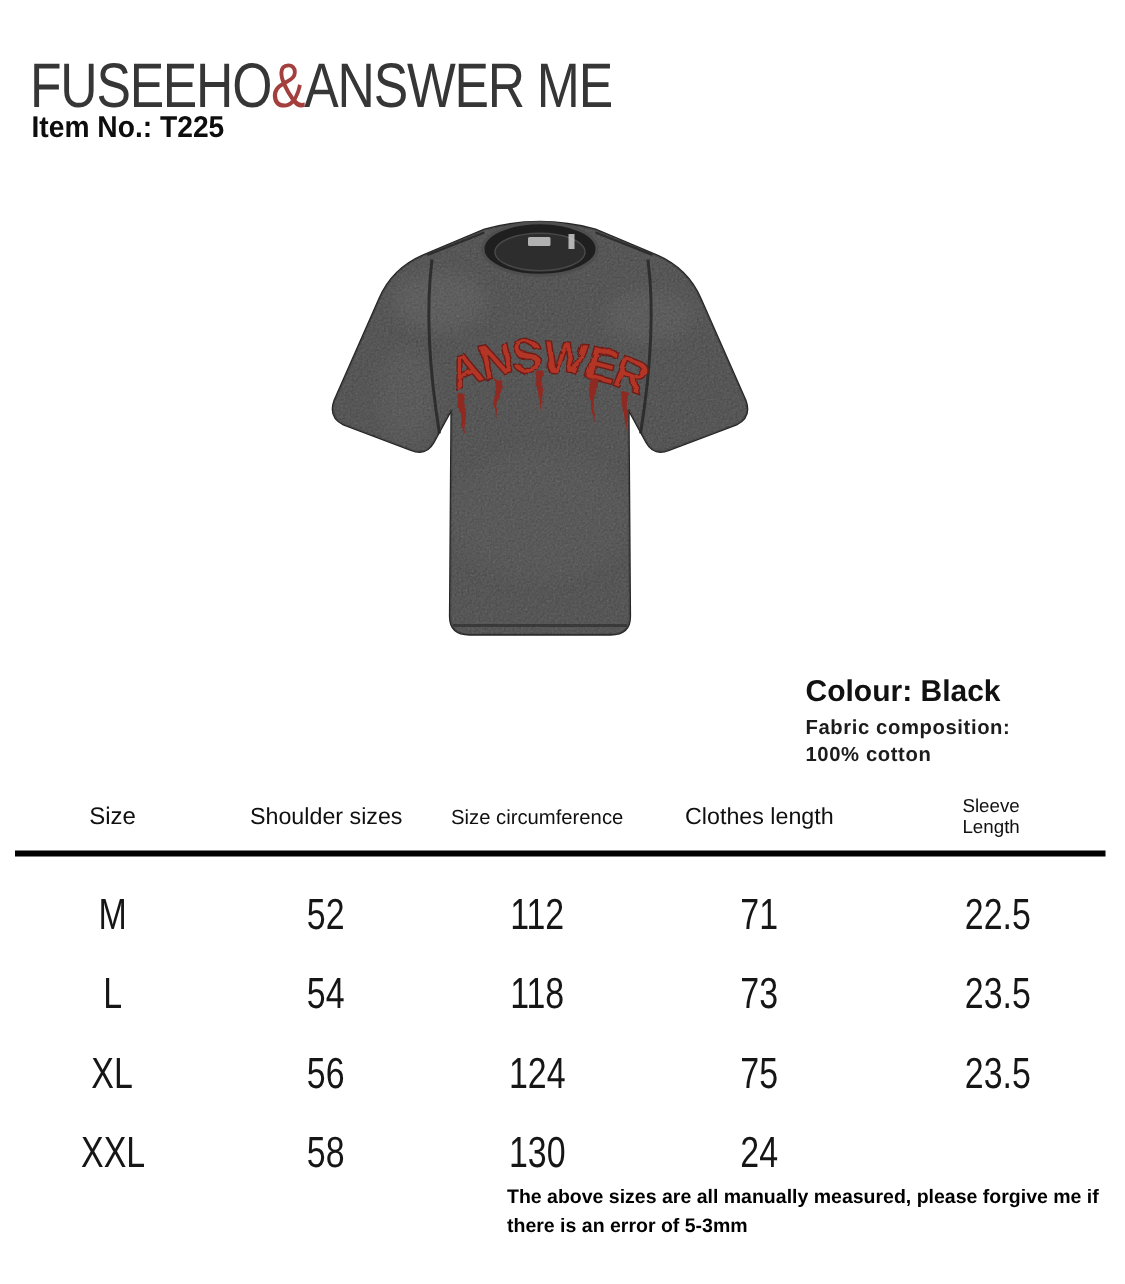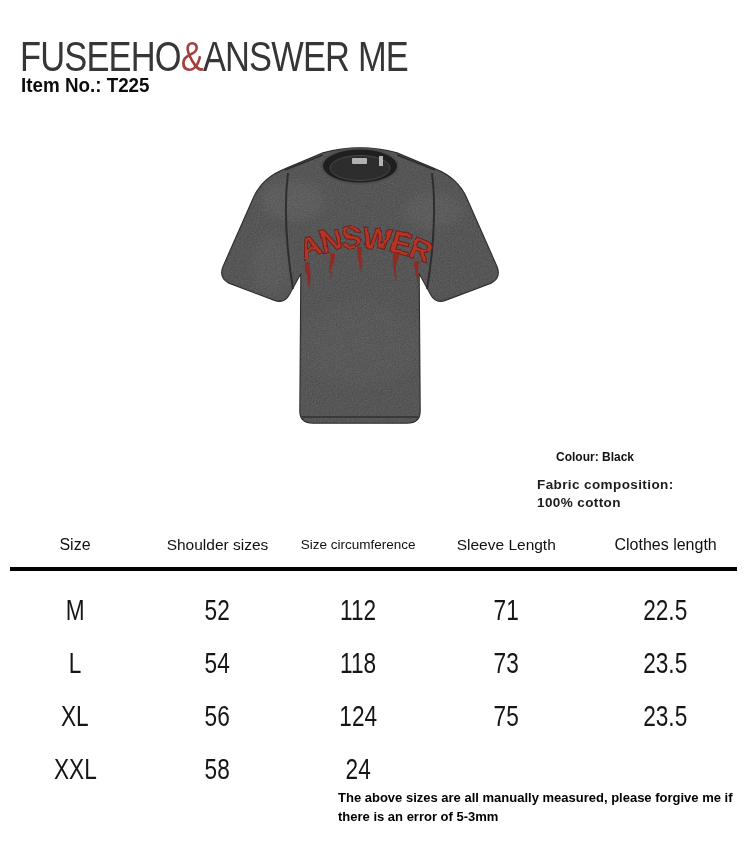--- a/index.html
+++ b/index.html
@@ -12,21 +12,21 @@
          letter-spacing:-1px;transform:scaleX(.82);transform-origin:left center;
          white-space:nowrap;}
   .brand .amp{color:#a3403e;}
   .itemno{left:21px;top:74px;font-size:20px;font-weight:bold;color:#0d0d0d;
           transform:scaleX(.94);transform-origin:left center;}
 
   
   .shirt-wrap{left:205px;top:138px;width:310px;height:297px;}
 
   
-  .colour{left:537px;top:450px;font-size:12px;font-weight:bold;color:#111;margin-left:19px;}
+  .colour{left:537px;top:450px;font-size:20px;font-weight:bold;color:#111;}
   .fabric{left:537px;top:476px;width:172px;font-size:13.5px;font-weight:bold;
           color:#1c1c1c;letter-spacing:.4px;line-height:1.3;}
 
   
   .thead{left:0;top:524px;width:750px;height:42px;display:grid;
          grid-template-columns:20% 18% 19.5% 20% 22.5%;align-items:center;}
   .thead .tcell{text-align:center;font-weight:normal;color:#101010;line-height:1.15;}
   .thead .tcell:nth-child(1){font-size:16px;}
   .thead .tcell:nth-child(2){font-size:15.5px;}
   .thead .tcell:nth-child(3){font-size:13.5px;}
@@ -120,22 +120,22 @@
 </svg>
 </div>
 
 <div class="abs colour">Colour: Black</div>
 <div class="abs fabric">Fabric composition: 100% cotton</div>
 
 <div class="abs thead">
   <div class="tcell">Size</div>
   <div class="tcell">Shoulder sizes</div>
   <div class="tcell">Size circumference</div>
+  <div class="tcell">Clothes length</div>
   <div class="tcell"><span>Sleeve Length</span></div>
-  <div class="tcell">Clothes length</div>
 </div>
 
 <div class="abs rule"></div>
 
 <div class="abs tbody">
   <div class="trow">
     <div class="tcell"><span class="cond">M</span></div>
     <div class="tcell"><span class="cond">52</span></div>
     <div class="tcell"><span class="cond">112</span></div>
     <div class="tcell"><span class="cond">71</span></div>
@@ -151,17 +151,18 @@
   <div class="trow">
     <div class="tcell"><span class="cond">XL</span></div>
     <div class="tcell"><span class="cond">56</span></div>
     <div class="tcell"><span class="cond">124</span></div>
     <div class="tcell"><span class="cond">75</span></div>
     <div class="tcell"><span class="cond">23.5</span></div>
   </div>
   <div class="trow">
     <div class="tcell"><span class="cond">XXL</span></div>
     <div class="tcell"><span class="cond">58</span></div>
+    <div class="tcell"><span class="cond">130</span></div>
     <div class="tcell"><span class="cond">24</span></div>
   </div>
 </div>
 
 <div class="abs note">The above sizes are all manually measured, please forgive me if there is an error of 5-3mm</div>
 
 </body></html>

